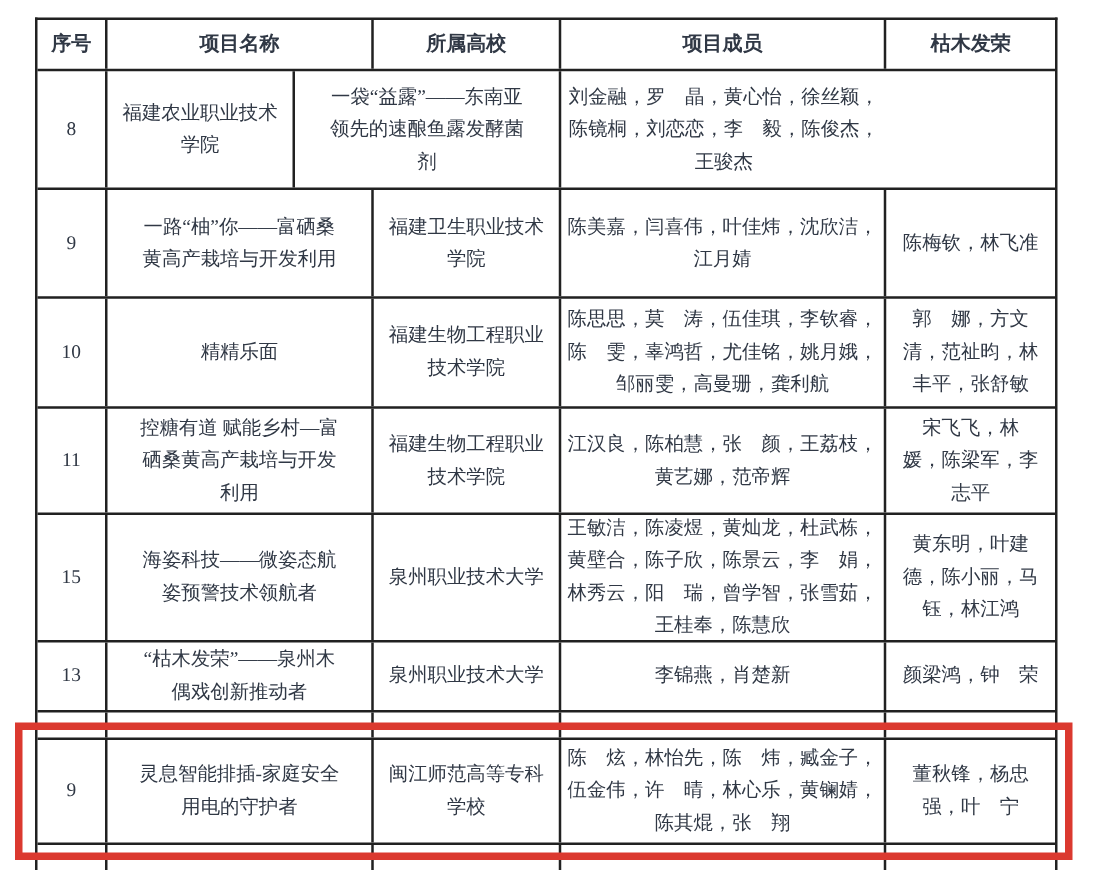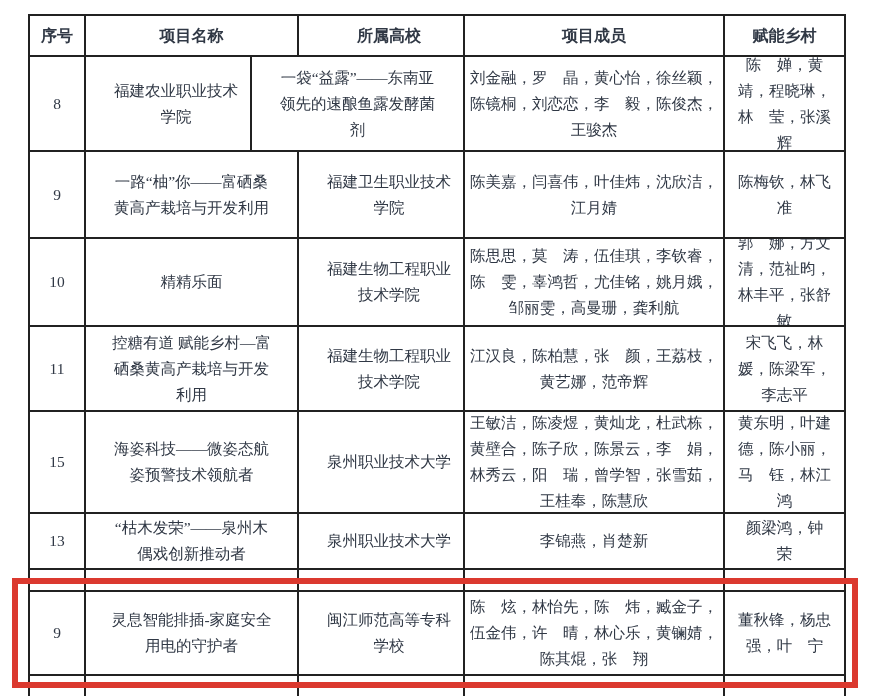--- a/index.html
+++ b/index.html
@@ -30,21 +30,21 @@
     justify-content: center;
     text-align: center;
     font-size: 15.5px;
     line-height: 26px;
     padding: 2px 6px;
     overflow: hidden;
   }
   .td:last-child { border-right: none; }
   .c1 { width: 56px; flex: 0 0 56px; }
   .c2 { width: 213px; flex: 0 0 213px; padding: 2px 23px; }
-  .c3 { width: 150px; flex: 0 0 150px; padding: 2px 10px; margin-left: 16px; }
+  .c3 { width: 150px; flex: 0 0 150px; padding: 2px 10px; }
   .c4 { width: 260px; flex: 0 0 260px; padding: 2px 2px; }
   .c5 { flex: 1 1 auto; padding: 2px 6px; }
   .hdr .td { font-weight: bold; font-size: 16px; }
 
   .redbox {
     position: absolute;
     left: 12px; top: 578px;
     width: 846px; height: 110px;
     border: 6px solid #db392f;
     box-sizing: border-box;
@@ -57,29 +57,28 @@
 
 <div class="page">
 
   <div class="tbl">
 
     <div class="tr hdr" style="height:41px">
       <div class="td c1">序号</div>
       <div class="td c2">项目名称</div>
       <div class="td c3">所属高校</div>
       <div class="td c4">项目成员</div>
-      <div class="td c5">赋能乡村</div>
+      <div class="td c5">枯木发荣</div>
     </div>
 
     <div class="tr" style="height:95px">
       <div class="td c1">8</div>
       <div class="td c3">福建农业职业技术学院</div>
       <div class="td c2">一袋“益露”——东南亚领先的速酿鱼露发酵菌剂</div>
       <div class="td c4">刘金融，罗　晶，黄心怡，徐丝颖，陈镜桐，刘恋恋，李　毅，陈俊杰，王骏杰</div>
-      <div class="td c5">陈　婵，黄　靖，程晓琳，林　莹，张溪辉</div>
     </div>
 
     <div class="tr" style="height:87px">
       <div class="td c1">9</div>
       <div class="td c2">一路“柚”你——富硒桑黄高产栽培与开发利用</div>
       <div class="td c3">福建卫生职业技术学院</div>
       <div class="td c4">陈美嘉，闫喜伟，叶佳炜，沈欣洁，江月婧</div>
       <div class="td c5">陈梅钦，林飞准</div>
     </div>
 

